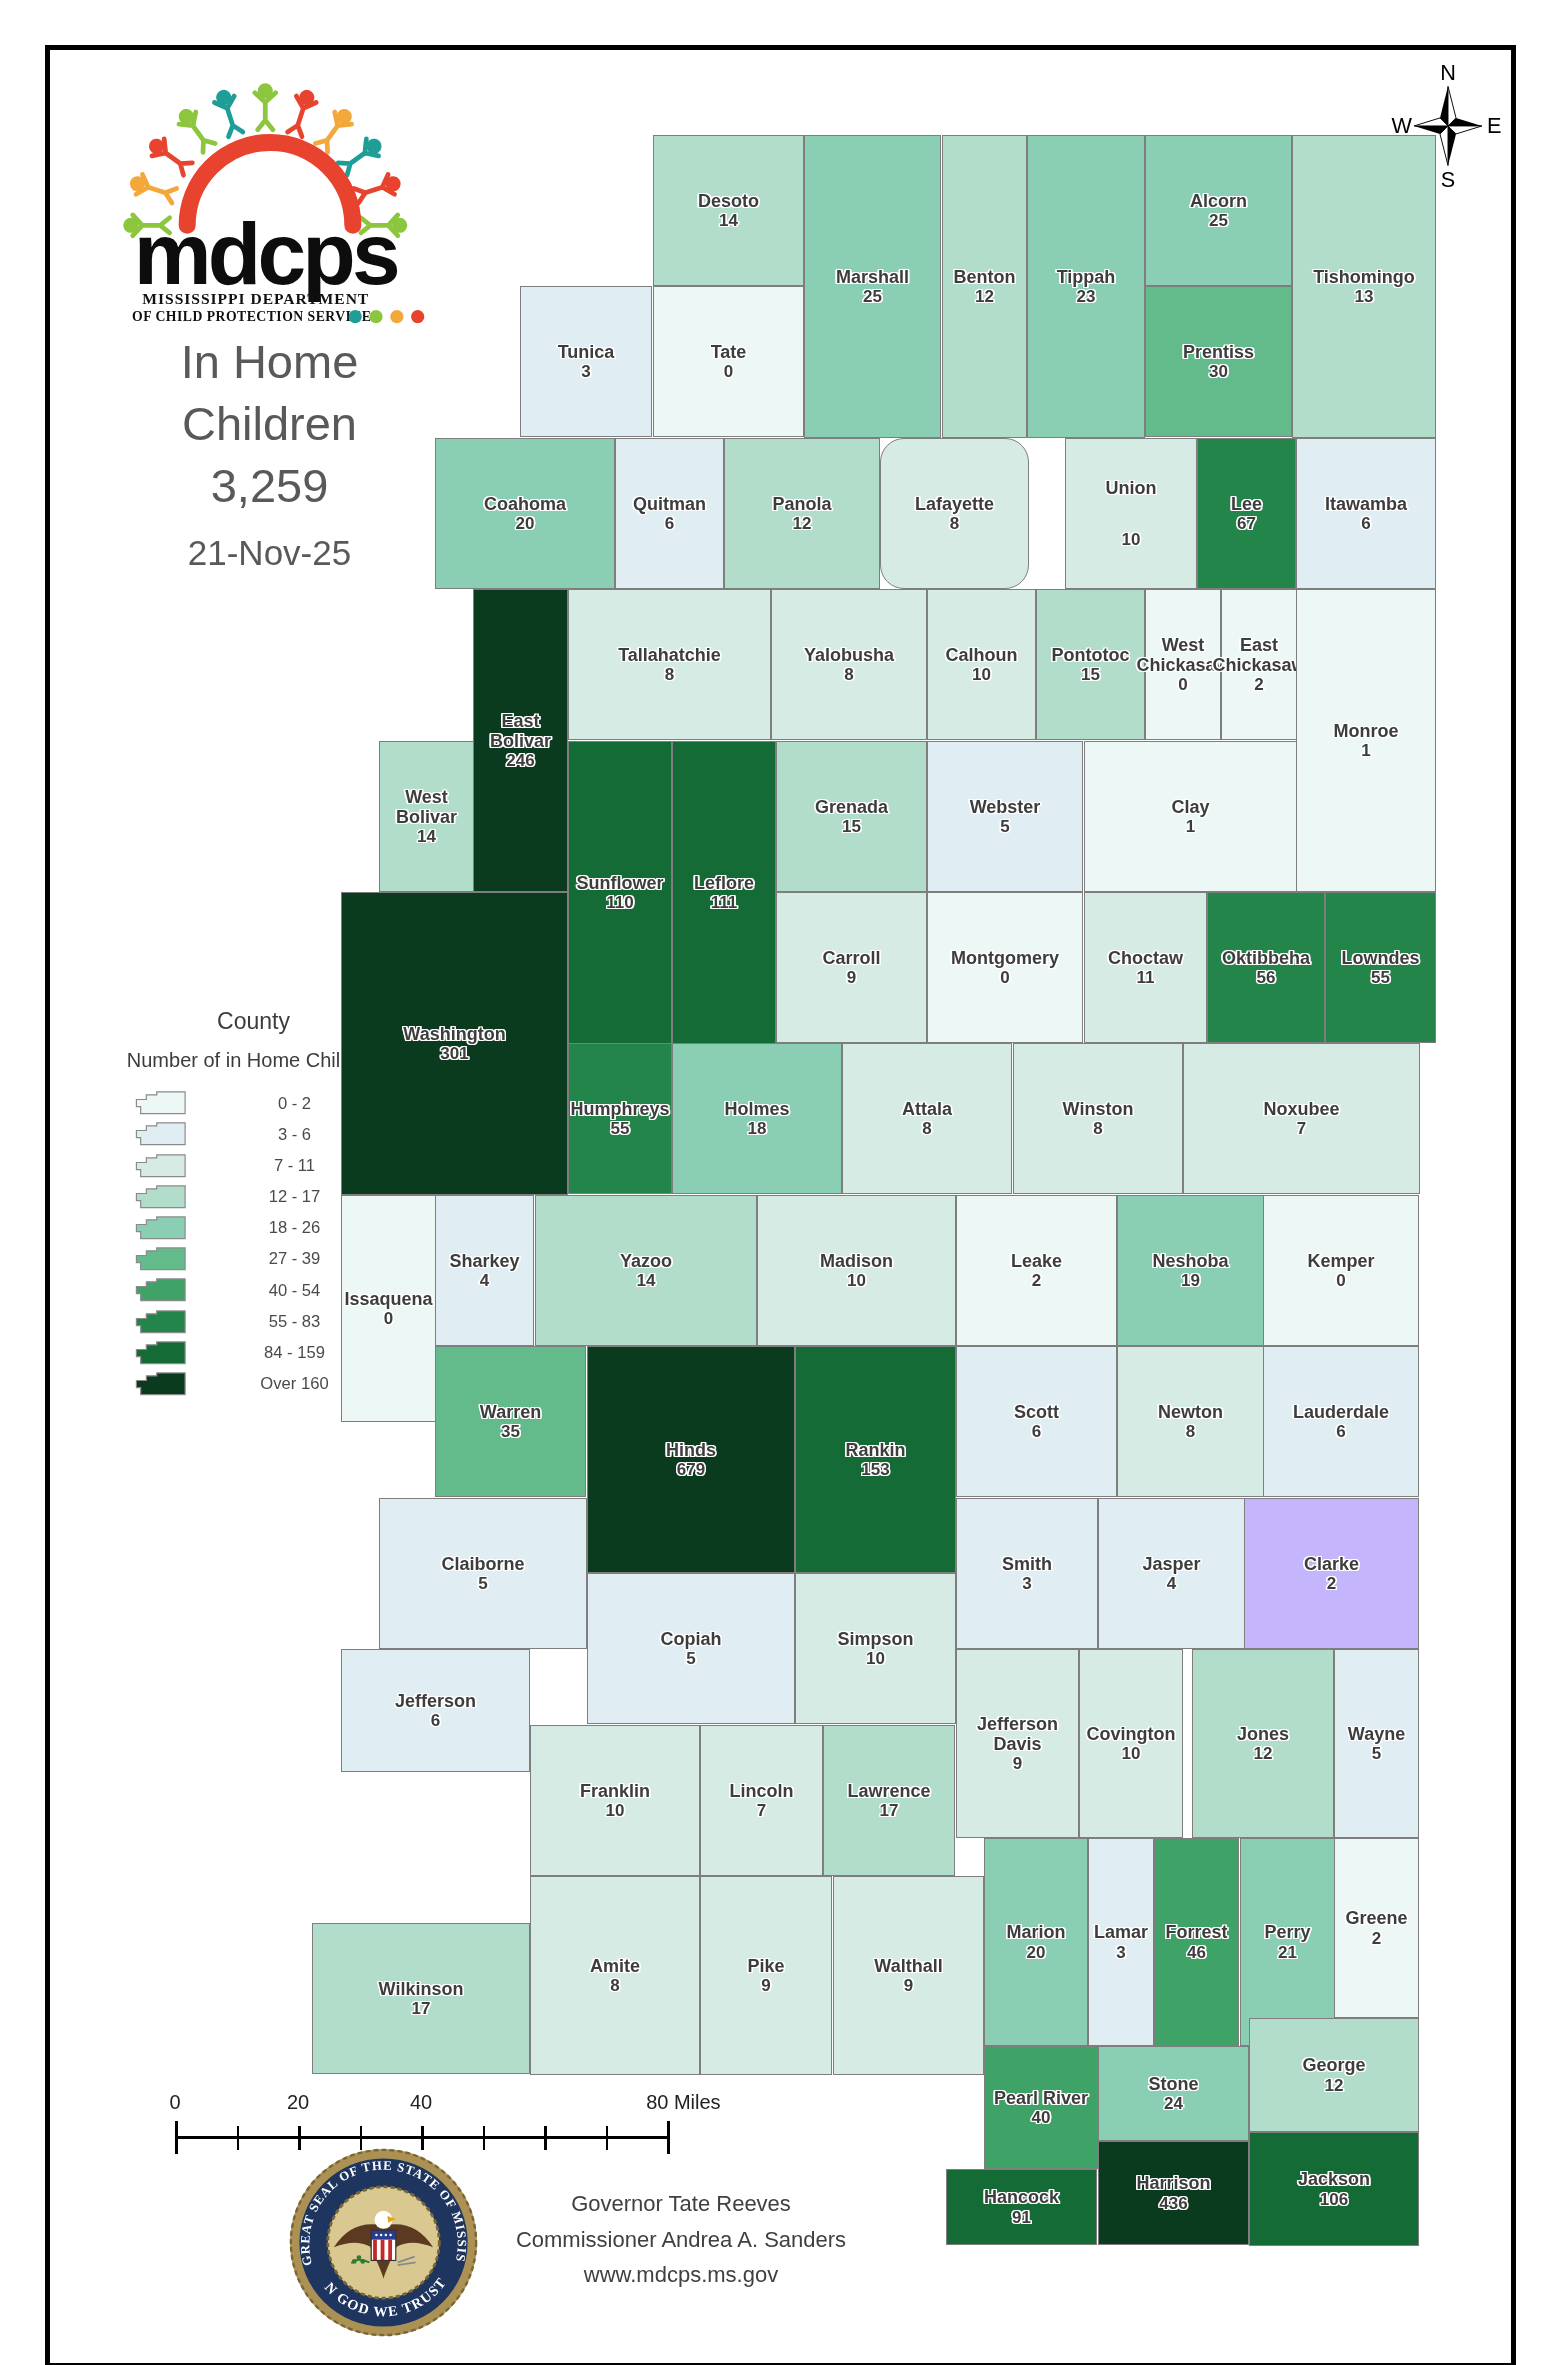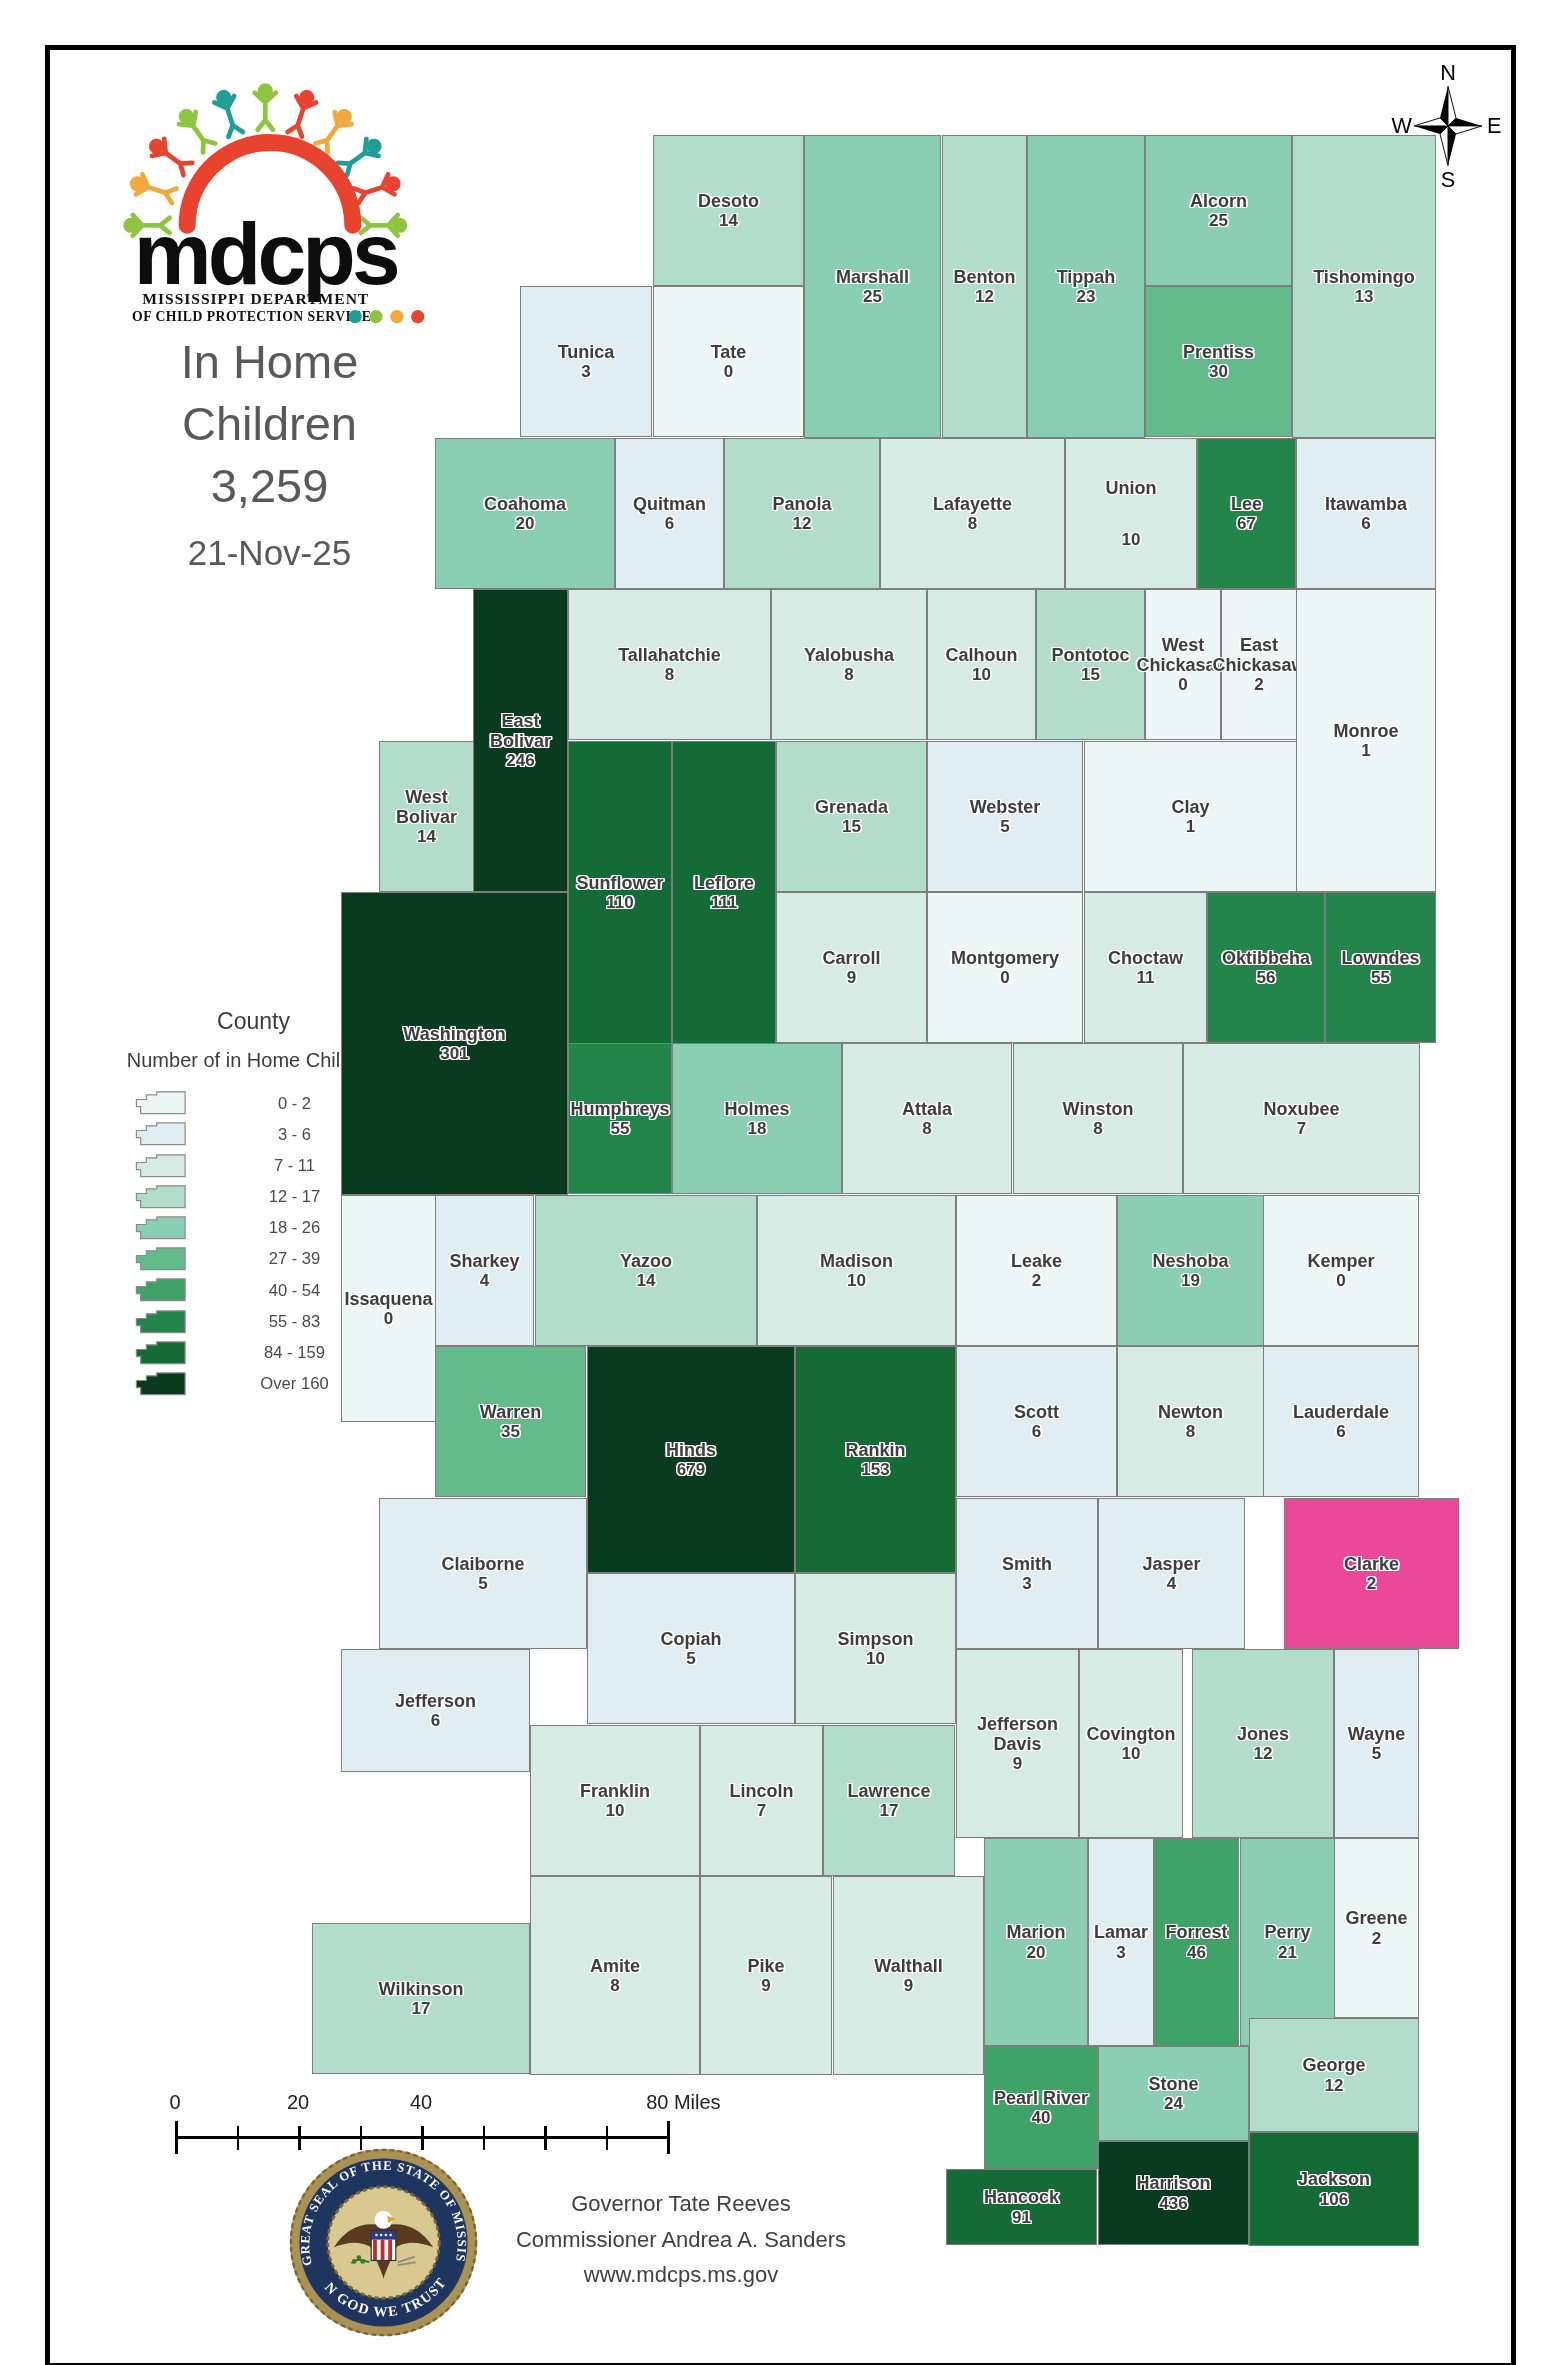--- a/index.html
+++ b/index.html
@@ -243,21 +243,21 @@
       <div class="cval">20</div>
     </div>
     <div class="county" style="left: 473px; top: 303px; width: 109px; height: 151px; background: rgb(224, 238, 244); border-color: rgb(126, 126, 126);">
       <div class="cname">Quitman</div>
       <div class="cval">6</div>
     </div>
     <div class="county" style="left: 582px; top: 303px; width: 156px; height: 151px; background: rgb(178, 221, 203); border-color: rgb(126, 126, 126);">
       <div class="cname">Panola</div>
       <div class="cval">12</div>
     </div>
-    <div class="county" style="left: 738px; top: 303px; width: 185px; height: 151px; background: rgb(213, 235, 227); border-color: rgb(126, 126, 126);">
+    <div class="county" style="left: 738px; top: 303px; width: 149px; height: 151px; background: rgb(213, 235, 227); border-color: rgb(126, 126, 126); border-radius: 24px;">
       <div class="cname">Lafayette</div>
       <div class="cval">8</div>
     </div>
     <div class="county" style="left: 923px; top: 303px; width: 132px; height: 151px; background: rgb(213, 235, 227); border-color: rgb(126, 126, 126); gap: 32px;">
       <div class="cname">Union</div>
       <div class="cval">10</div>
     </div>
     <div class="county" style="left: 1055px; top: 303px; width: 99px; height: 151px; background: rgb(35, 133, 73); border-color: rgb(126, 126, 126);">
       <div class="cname">Lee</div>
       <div class="cval">67</div>
@@ -431,21 +431,21 @@
       <div class="cval">10</div>
     </div>
     <div class="county" style="left: 814px; top: 1363px; width: 142px; height: 151px; background: rgb(224, 238, 244); border-color: rgb(126, 126, 126);">
       <div class="cname">Smith</div>
       <div class="cval">3</div>
     </div>
     <div class="county" style="left: 956px; top: 1363px; width: 147px; height: 151px; background: rgb(224, 238, 244); border-color: rgb(126, 126, 126);">
       <div class="cname">Jasper</div>
       <div class="cval">4</div>
     </div>
-    <div class="county" style="left: 1102px; top: 1363px; width: 175px; height: 151px; background: #ec4899; border-color: rgb(126, 126, 126); margin-left: 40px;">
+    <div class="county" style="left: 1102px; top: 1363px; width: 175px; height: 151px; background: #c4b5fd; border-color: rgb(126, 126, 126);">
       <div class="cname">Clarke</div>
       <div class="cval">2</div>
     </div>
     <div class="county" style="left: 199px; top: 1514px; width: 189px; height: 123px; background: rgb(224, 238, 244); border-color: rgb(126, 126, 126);">
       <div class="cname">Jefferson</div>
       <div class="cval">6</div>
     </div>
     <div class="county" style="left: 388px; top: 1590px; width: 170px; height: 151px; background: rgb(213, 235, 227); border-color: rgb(126, 126, 126);">
       <div class="cname">Franklin</div>
       <div class="cval">10</div>

